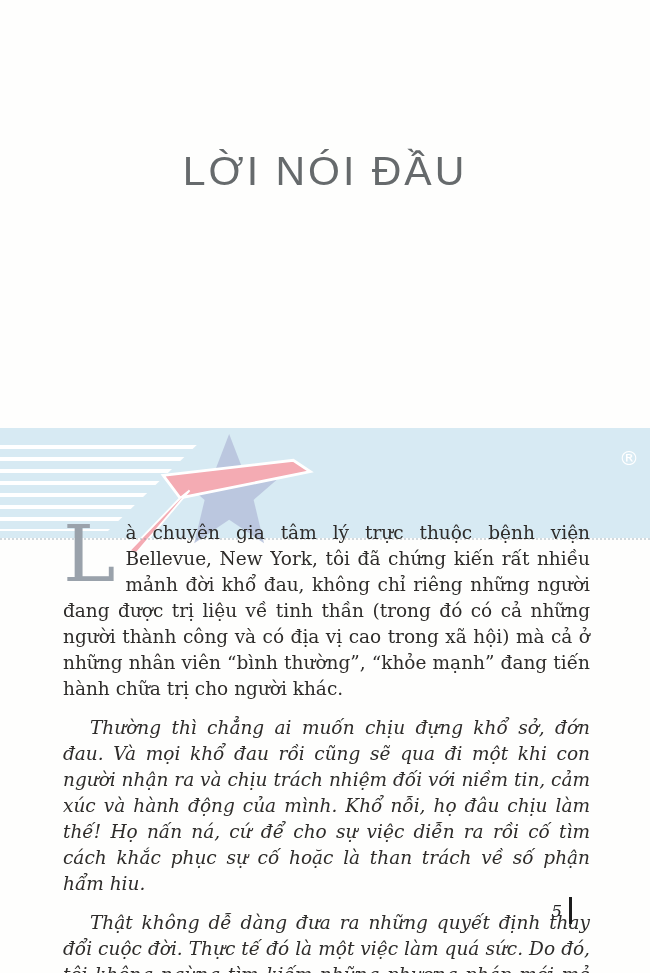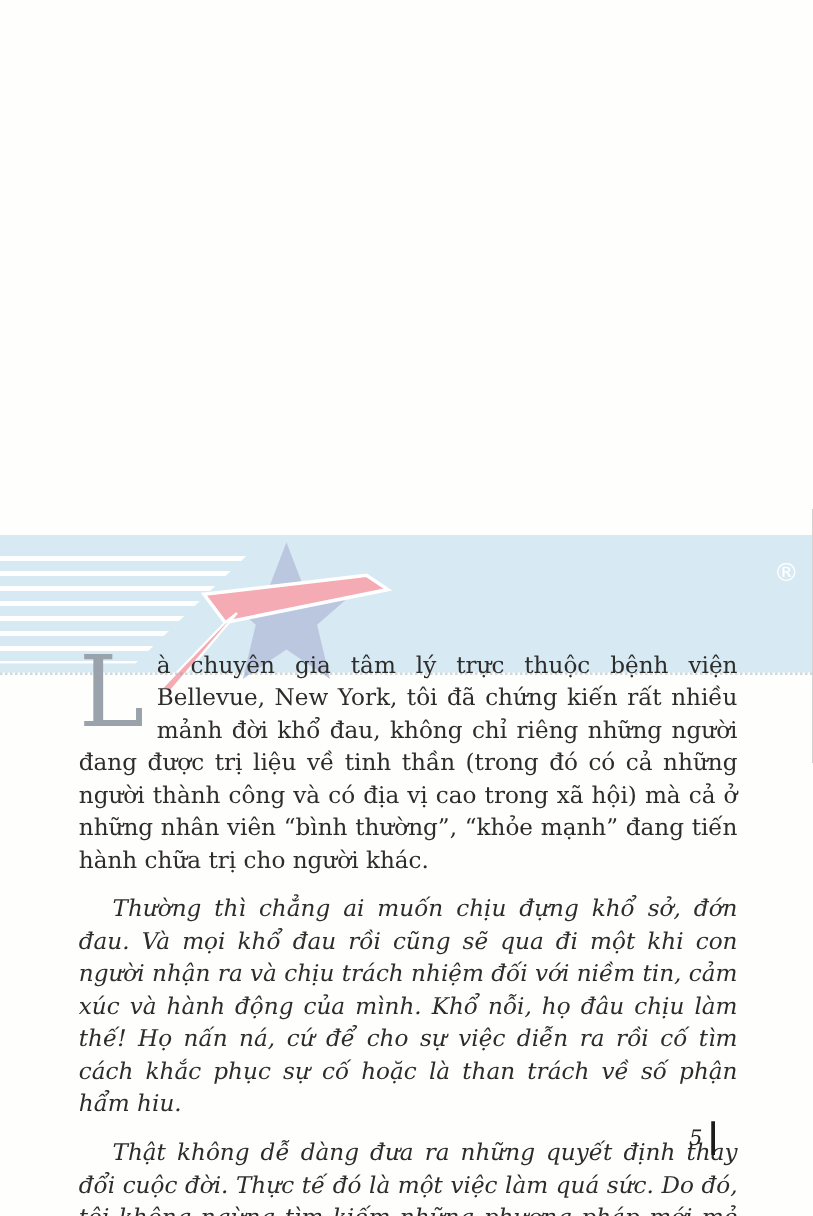--- a/index.html
+++ b/index.html
@@ -107,20 +107,21 @@
   .folio-bar{
     width:3px;height:27px;
     background:#1c1c1c;
   }
 </style>
 </head>
 <body>
 
 <div class="page">
 
+  <h1 class="chapter-title">LỜI NÓI ĐẦU</h1>
 
   <div class="band" style="background-color: rgb(215, 234, 243);">
 
     <div class="band-stripes"></div>
 
     <svg class="star-logo" viewBox="0 0 260 140" aria-hidden="true">
 
       <polygon opacity="0.9" points="110,2 125,41 167,45 136,72 147,118 110,93 73,118 84,72 53,45 95,41" style="fill: rgb(184, 195, 221);"></polygon>
 
       <polygon stroke="#ffffff" stroke-width="3" points="40,46 178,30 196,42 58,70" style="fill: rgb(244, 171, 179);"></polygon>

